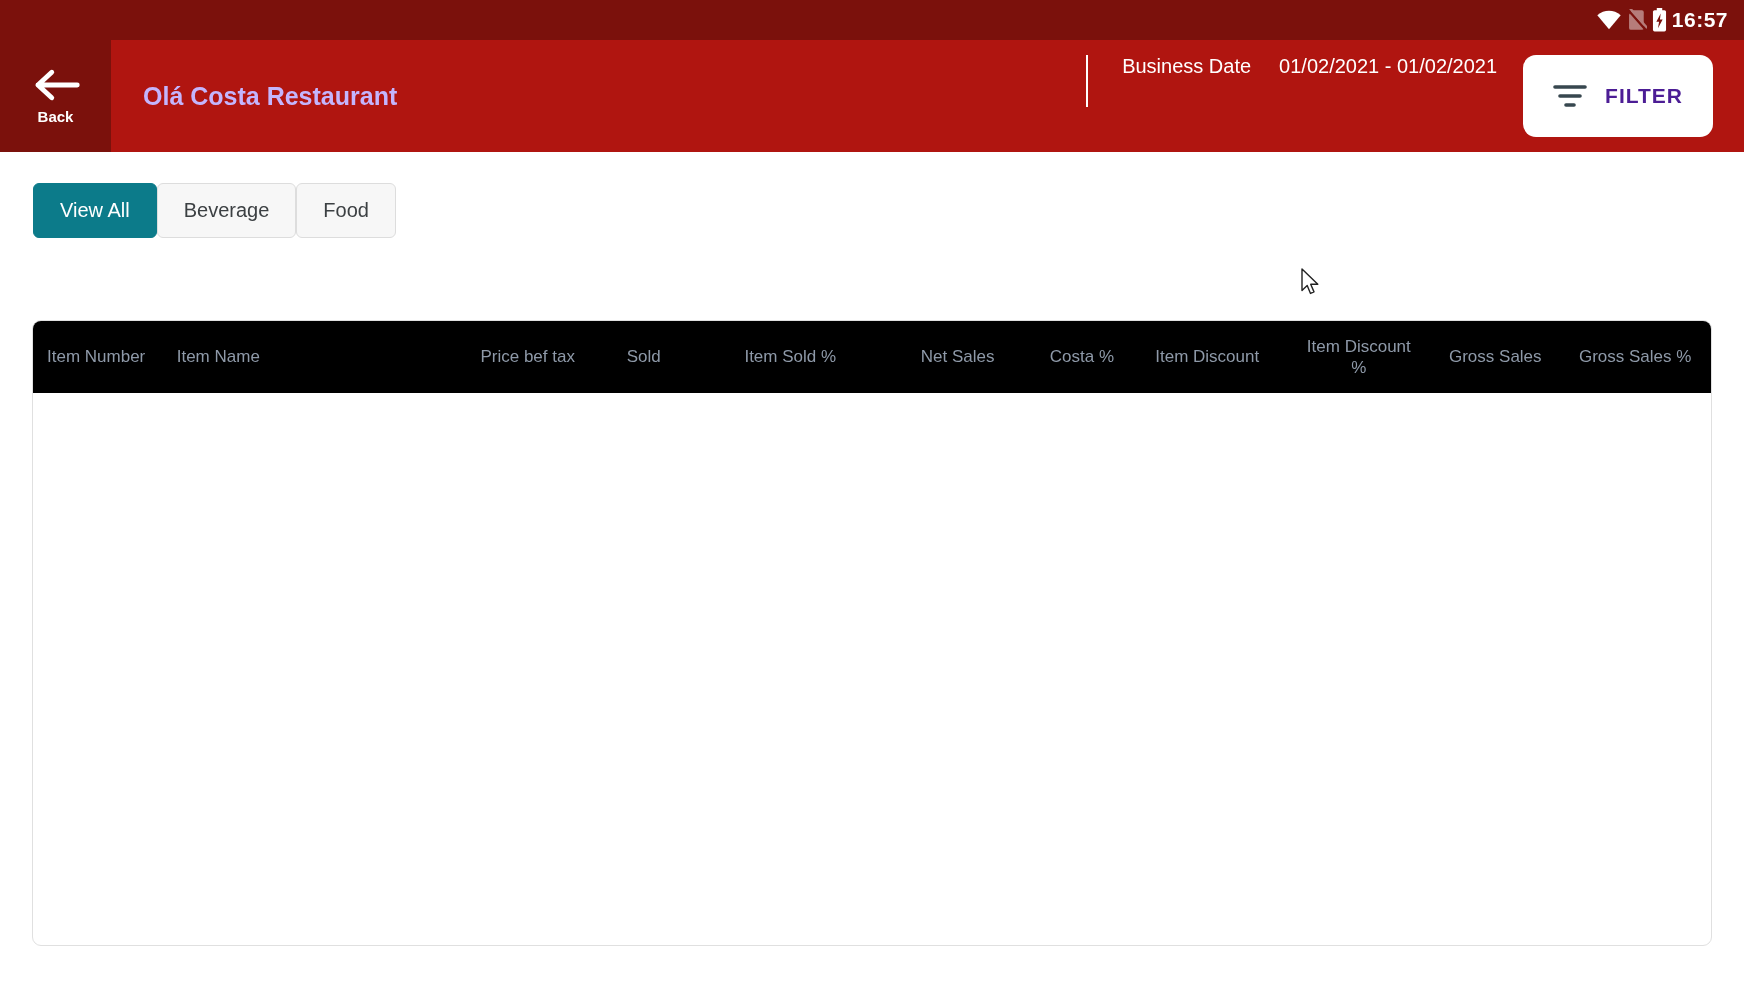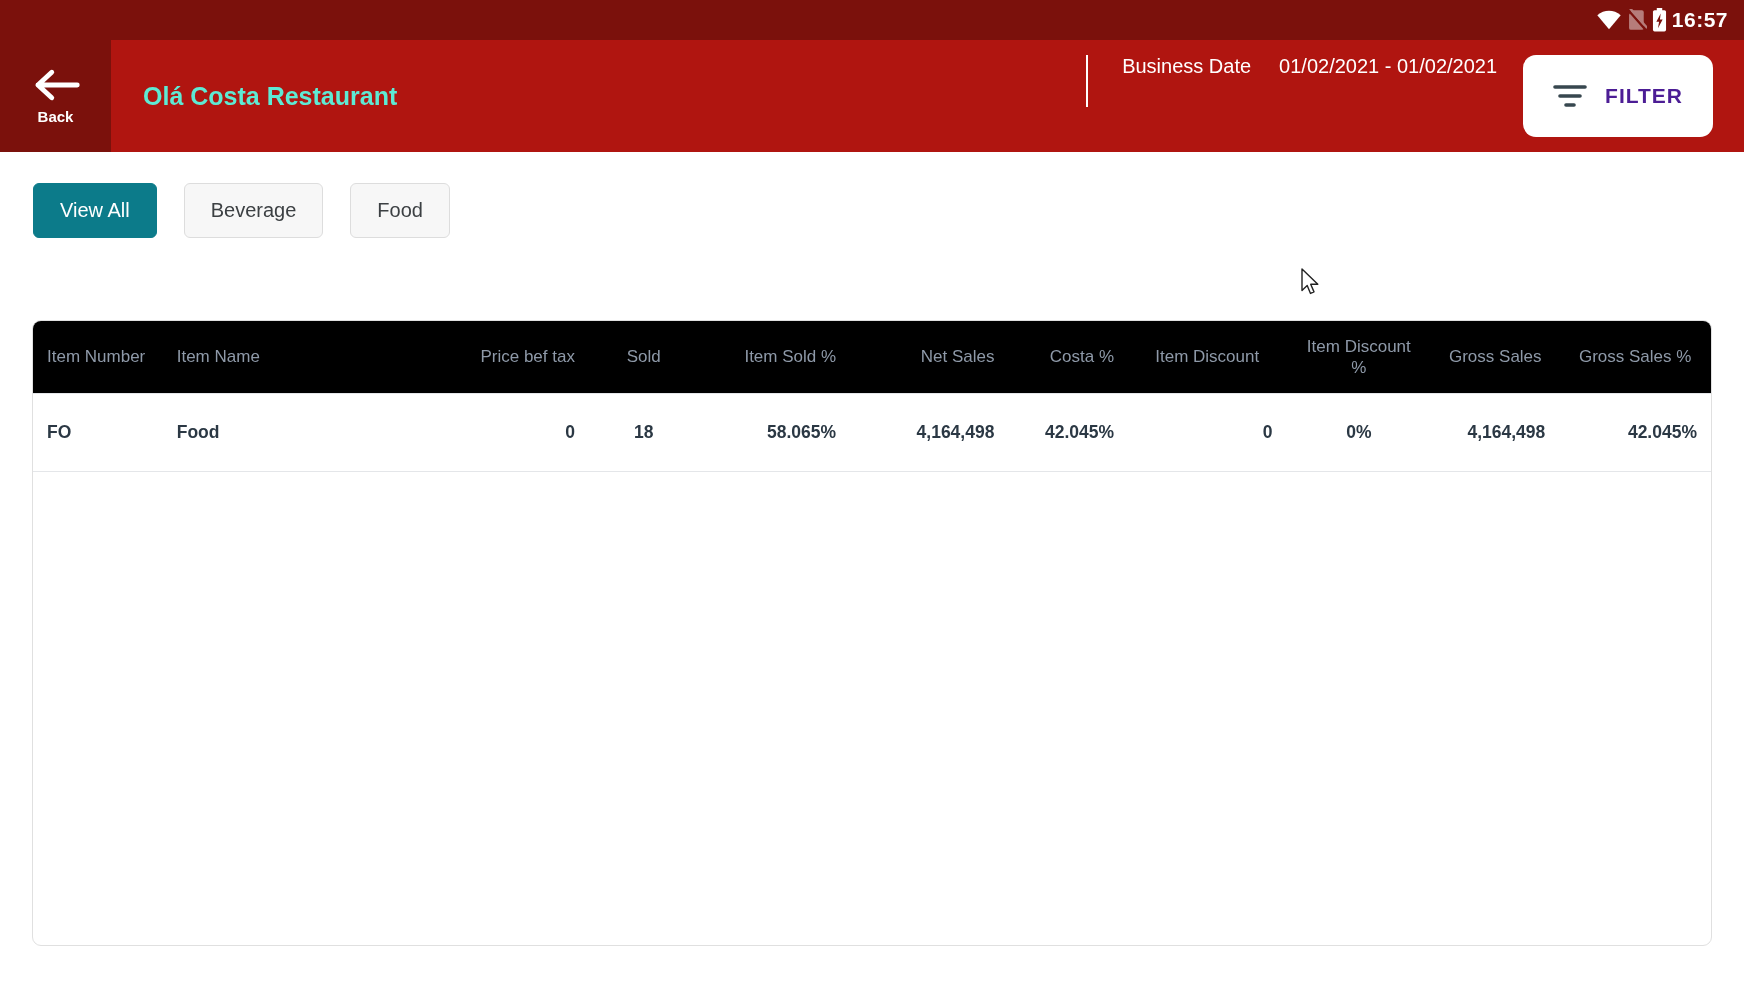--- a/index.html
+++ b/index.html
@@ -22,35 +22,35 @@
   .app-bar {
     position: absolute; left: 111px; top: 40px; width: 1633px; height: 112px;
     background: #B01510; display: flex; align-items: center;
   }
   .back-panel {
     position: absolute; left: 0; top: 40px; width: 111px; height: 112px;
     display: flex; flex-direction: column; align-items: center; justify-content: center;
     color: #fff; cursor: pointer; gap: 6px;
   }
   .back-label { font-size: 15px; font-weight: 700; text-align: center; }
-  .app-title { color: #5eead4; font-size: 25px; font-weight: 700; margin-left: 32px; }
+  .app-title { color: #c4b5fd; font-size: 25px; font-weight: 700; margin-left: 32px; }
   .app-bar-right { margin-left: auto; display: flex; align-items: flex-start; }
   .vdivider { width: 2px; height: 52px; background: #ffffff; margin-right: 34px; }
   .bdate-label { color: #ffffff; font-size: 20px; margin-right: 28px; }
   .bdate-value { color: #ffffff; font-size: 20px; margin-right: 26px; }
   .filter-btn {
     background: #ffffff; color: #4c1d95; border: none; border-radius: 13px;
     height: 82px; padding: 0 30px; margin-right: 31px;
     display: flex; align-items: center; gap: 18px;
     font-family: "Liberation Sans", sans-serif;
     font-size: 21px; font-weight: 600; letter-spacing: 1px; cursor: pointer;
   }
 
   
-  .chips-row { position: absolute; left: 33px; top: 183px; display: flex; gap: 27px; }
+  .chips-row { position: absolute; left: 33px; top: 183px; display: flex; }
   .chip {
     font-family: "Liberation Sans", sans-serif;
     font-size: 20px; height: 55px; padding: 0 26px; border-radius: 6px;
     display: flex; align-items: center; cursor: pointer;
   }
   .chip.active { background: #0C7B8A; color: #ffffff; border: 1px solid #0C7B8A; }
   .chip.inactive { background: #F7F7F7; color: #3C4043; border: 1px solid #DDDDDD; }
 
   
   .table-card {
@@ -165,33 +165,20 @@
           <th style="text-align: right;">Item Sold %</th>
           <th style="text-align: right;">Net Sales</th>
           <th style="text-align: right;">Costa %</th>
           <th style="text-align: center;">Item Discount</th>
           <th style="text-align: center;">Item Discount %</th>
           <th style="">Gross Sales</th>
           <th style="text-align: center;">Gross Sales %</th>
         </tr>
       </thead>
       <tbody>
-        <tr>
-          <td style="text-align: left;">FO</td>
-          <td class="name-cell" style="text-align: left;">Food</td>
-          <td style="text-align: right;">0</td>
-          <td style="text-align: center;">18</td>
-          <td style="text-align: right;">58.065%</td>
-          <td style="text-align: right;">4,164,498</td>
-          <td style="text-align: right;">42.045%</td>
-          <td style="text-align: right;">0</td>
-          <td style="text-align: center;">0%</td>
-          <td style="text-align: right;">4,164,498</td>
-          <td style="text-align: right;">42.045%</td>
-        </tr>
       </tbody>
     </table>
 </div>
 
 <div class="cursor">
   <svg width="24" height="28" viewBox="0 0 24 28">
     <path d="M4 1 L4 22.5 L9.2 17.6 L12.5 25.4 L16 23.9 L12.7 16.3 L19.8 16.3 Z" fill="#ffffff" stroke="#222222" stroke-width="1.4" stroke-linejoin="round"></path>
   </svg>
 </div>
 

